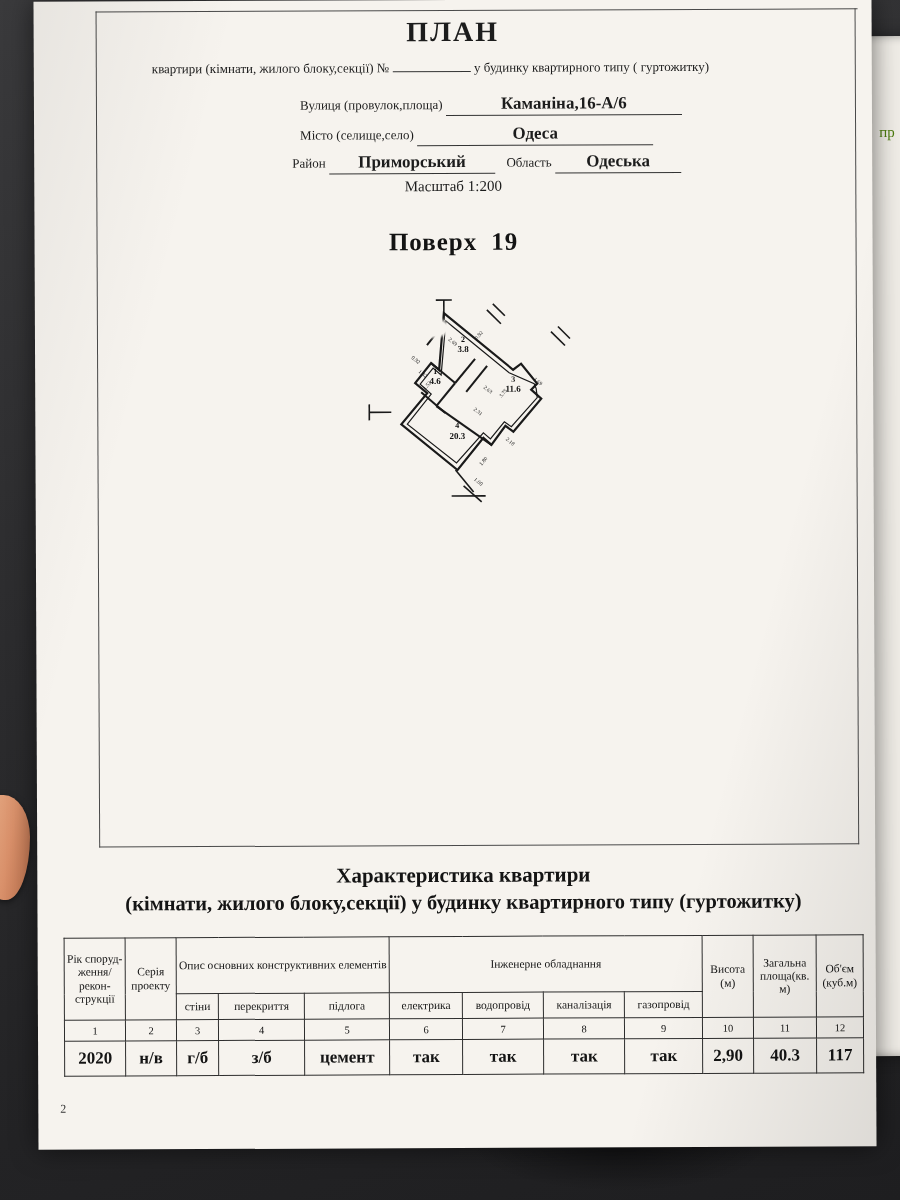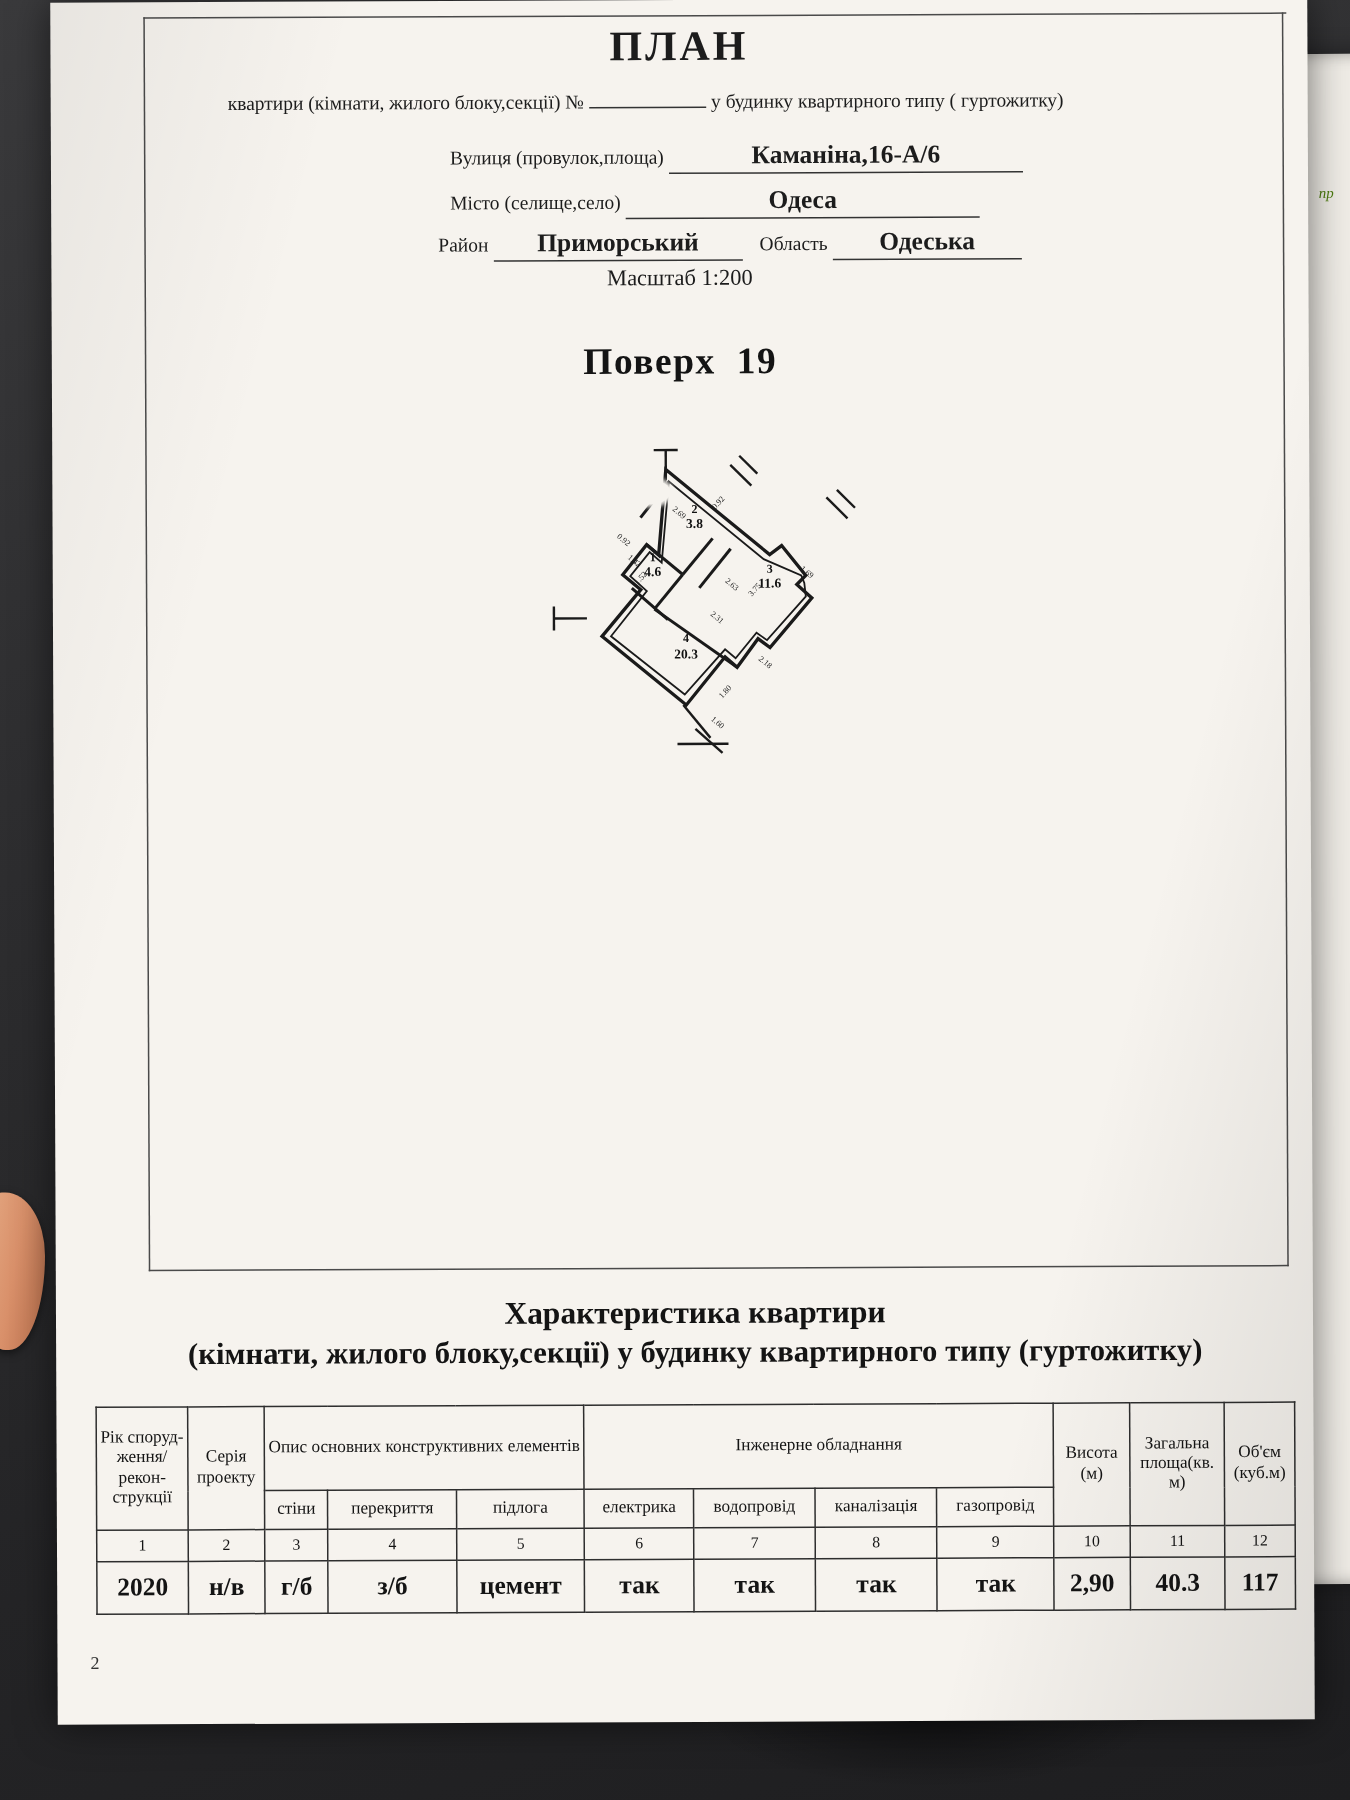--- a/index.html
+++ b/index.html
@@ -39,21 +39,21 @@
   
   .sheet-right{
     position:absolute;
     left:856px;top:36px;width:64px;height:1020px;
     background:#efece6;
     box-shadow:-3px 0 10px rgba(0,0,0,.35) inset, 0 0 16px rgba(0,0,0,.4);
     transform:rotate(-0.4deg);
     overflow:hidden;
   }
   .sheet-right .rtext{
-    position:absolute;left:26px;top:88px;font-size:10px;color:#4d7c0f;font-style:italic;
+    position:absolute;left:26px;top:88px;font-size:15px;color:#4d7c0f;
   }
   
   .frame-top{
     position:absolute;left:62px;top:10px;width:760px;height:836px;
     border:1px solid #4a4a4a;border-top:none;
     box-sizing:border-box;
   }
   .frame-top .topline{
     position:absolute;left:-1px;top:0;width:762px;height:0;border-top:1px solid #4a4a4a;
   }

